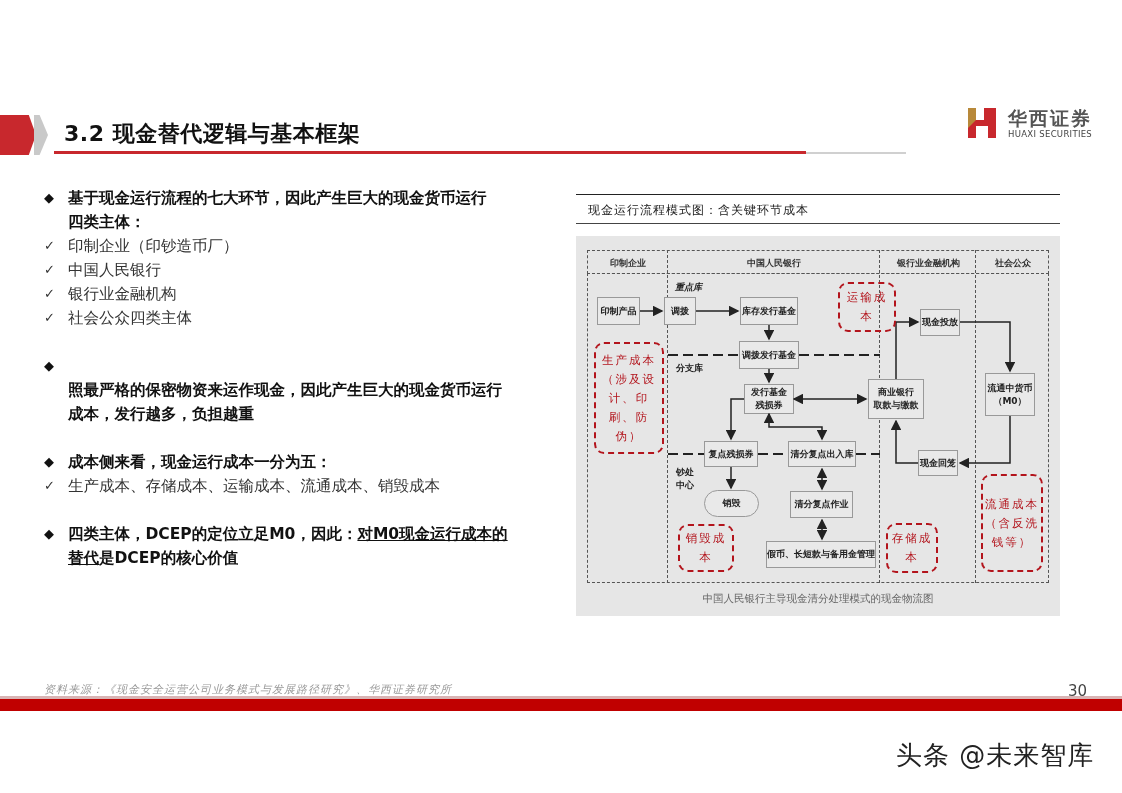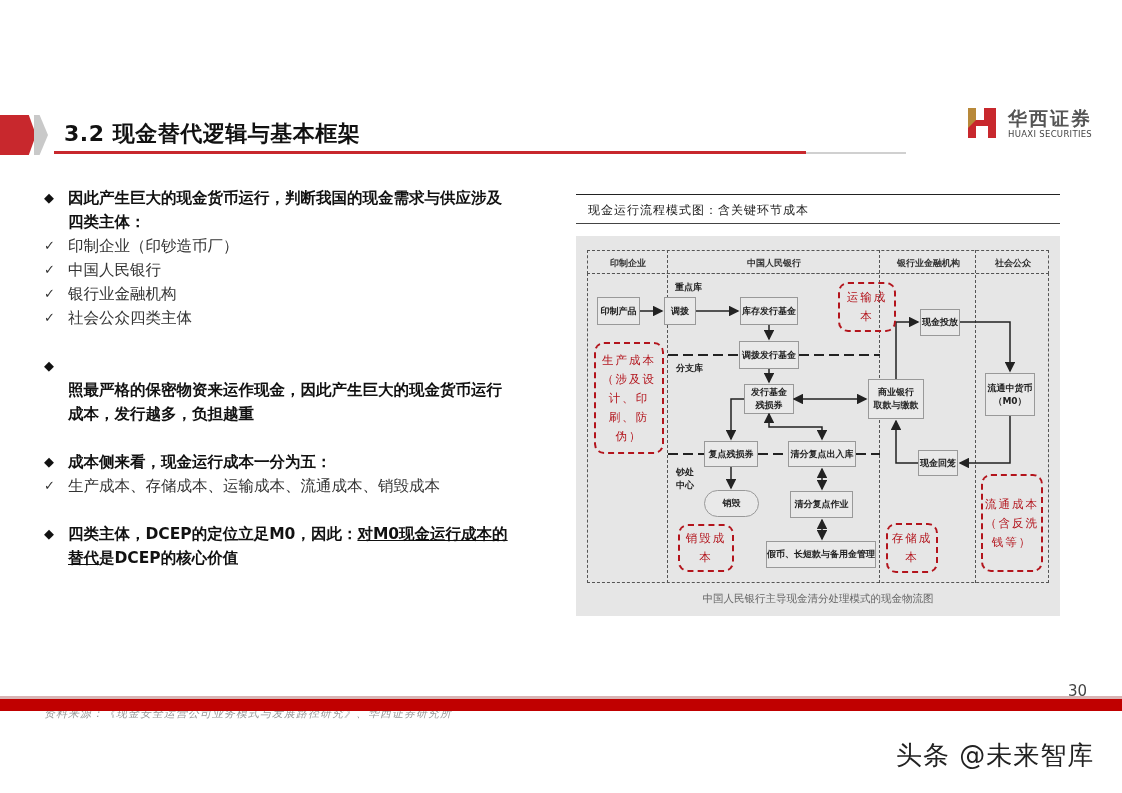--- a/index.html
+++ b/index.html
@@ -41,21 +41,21 @@
           font-size:9px; font-weight:bold; color:#222; display:flex; align-items:center; justify-content:center; text-align:center; line-height:13px; }
   .small-label { position:absolute; font-size:9px; font-weight:bold; color:#222; line-height:13px; }
   .cost { position:absolute; border:2px dashed #b3141c; border-radius:10px; box-sizing:border-box;
           color:#b3141c; font-family:"DejaVu Serif","Liberation Serif",serif; font-size:11.5px; line-height:19px;
           display:flex; align-items:center; justify-content:center; text-align:center; letter-spacing:2px; padding:2px; }
   .fig-footer { position:absolute; left:576px; top:592px; width:484px; text-align:center; font-family:"DejaVu Serif","Liberation Serif",serif; font-size:10.5px; color:#666; }
 
   svg.arrows { position:absolute; left:0; top:0; width:1122px; height:793px; pointer-events:none; }
 
   
-  .source { position:absolute; left:44px; top:682px; font-size:11px; font-style:italic; color:#999; font-family:"DejaVu Serif","Liberation Serif",serif; letter-spacing:1px;margin-top:24px; }
+  .source { position:absolute; left:44px; top:682px; font-size:11px; font-style:italic; color:#999; font-family:"DejaVu Serif","Liberation Serif",serif; letter-spacing:1px; }
   .foot-thin { position:absolute; left:0; top:696px; width:1122px; height:3px; background:#d9b4b4; }
   .foot-bar { position:absolute; left:0; top:699px; width:1122px; height:12px; background:#c00000; }
   .page-num { position:absolute; left:1068px; top:682px; font-size:15px; color:#444; }
   .watermark { position:absolute; left:896px; top:738px; font-size:26px; color:#222; letter-spacing:1px; }
 </style>
 </head>
 <body>
 
 <div class="title-tab"></div>
 <div class="title-tab-shadow"></div>
@@ -68,21 +68,21 @@
     <polygon points="2,2 10,2 10,14 18,14 18,2 30,2 30,32 22,32 22,20 10,20 10,32 2,32" fill="#c8282d"></polygon>
     <polygon points="2,2 10,2 10,14 2,22" fill="#b8893a"></polygon>
   </svg>
   <div class="logo-cn">华西证券</div>
   <div class="logo-en">HUAXI SECURITIES</div>
 </div>
 
 <div class="content">
   <div class="bullet-main">
       <span class="mk">◆</span>
-      <span>因此产生巨大的现金货币运行，判断我国的现金需求与供应涉及</span>
+      <span>基于现金运行流程的七大环节，因此产生巨大的现金货币运行</span>
     </div>
   <div class="bullet-main">
       <span class="mk"></span>
       <span>四类主体：</span>
     </div>
   <div class="check">
       <span class="mk">✓</span>
       <span>印制企业（印钞造币厂）</span>
     </div>
   <div class="check">
@@ -138,21 +138,21 @@
 <div class="dashbox" style="left:587px;top:273px;width:462px;height:310px;"></div>
 <div class="dashbox" style="left:587px;top:250px;width:81px;height:333px;border-top:none;border-bottom:none;border-left:none;"></div>
 <div class="dashbox" style="left:667px;top:250px;width:213px;height:333px;border-top:none;border-bottom:none;border-left:none;"></div>
 <div class="dashbox" style="left:879px;top:250px;width:97px;height:333px;border-top:none;border-bottom:none;border-left:none;"></div>
 
 <div class="lane-label" style="left:588px;top:257px;width:80px;">印制企业</div>
 <div class="lane-label" style="left:668px;top:257px;width:212px;">中国人民银行</div>
 <div class="lane-label" style="left:880px;top:257px;width:97px;">银行业金融机构</div>
 <div class="lane-label" style="left:977px;top:257px;width:72px;">社会公众</div>
 
-<div class="small-label" style="left:675px;top:281px;">重点库</div>
+<div class="small-label" style="left:675px;top:281px;font-style:italic;">重点库</div>
 <div class="small-label" style="left:676px;top:362px;">分支库</div>
 <div class="small-label" style="left:676px;top:466px;white-space:pre;">钞处
 中心</div>
 
 <div class="node" style="left:597px;top:297px;width:43px;height:28px;">印制产品</div>
 <div class="node" style="left:664px;top:297px;width:32px;height:28px;">调拨</div>
 <div class="node" style="left:740px;top:297px;width:58px;height:28px;">库存发行基金</div>
 <div class="node" style="left:739px;top:341px;width:60px;height:28px;">调拨发行基金</div>
 <div class="node" style="left:744px;top:384px;width:50px;height:30px;white-space:pre;">发行基金
 残损券</div>

